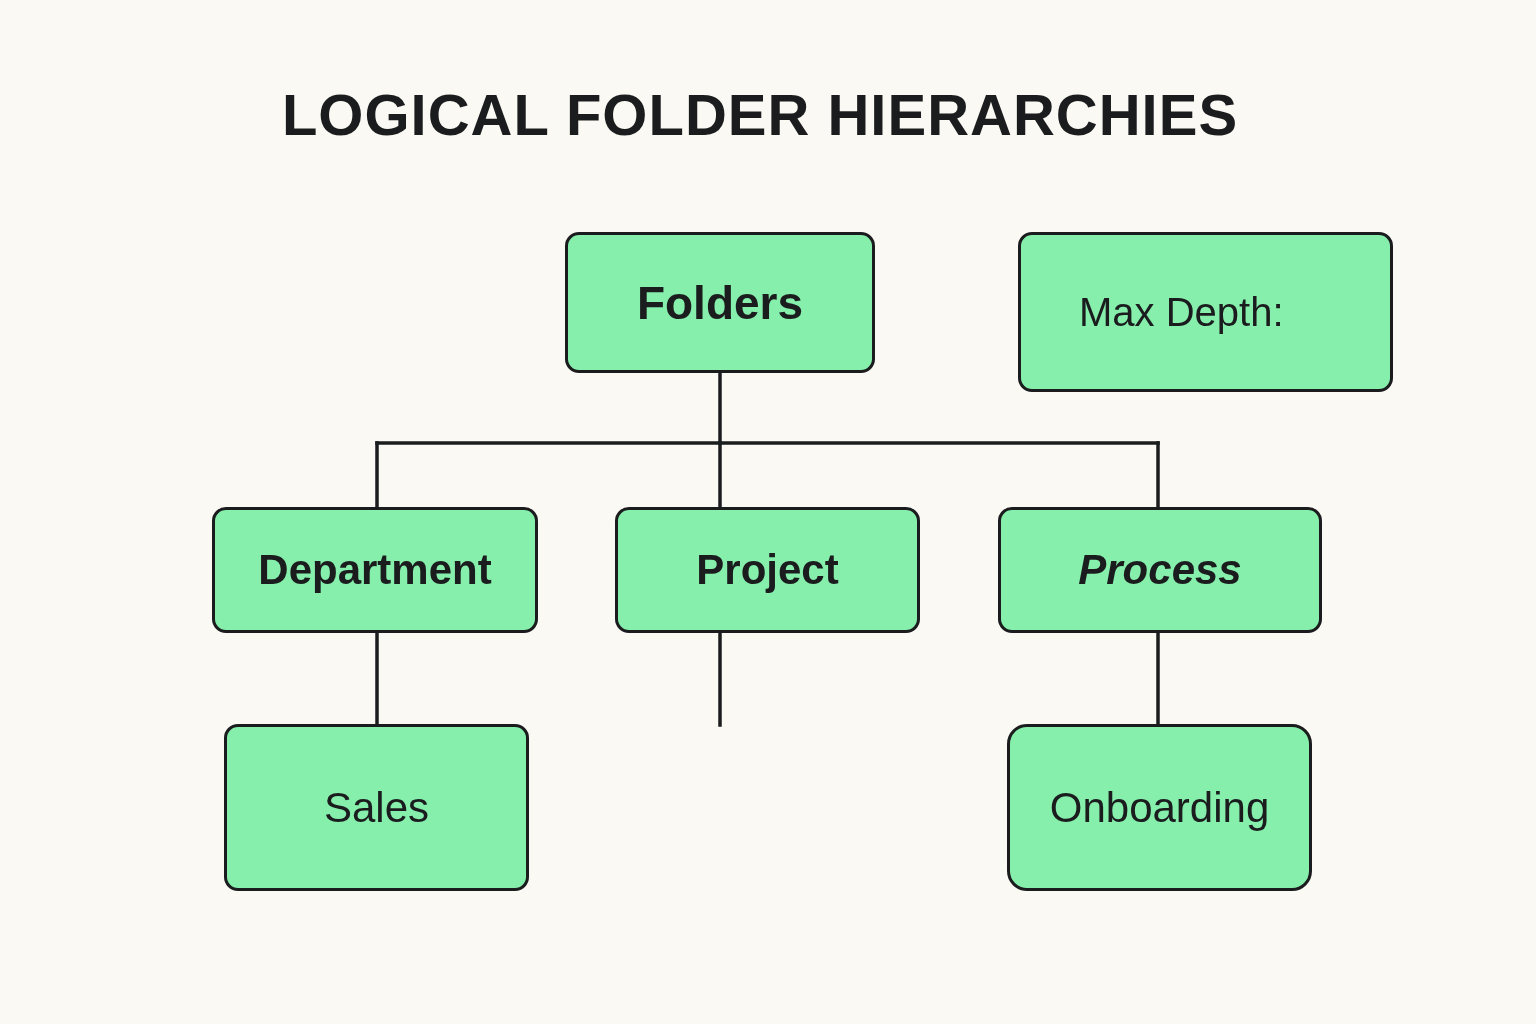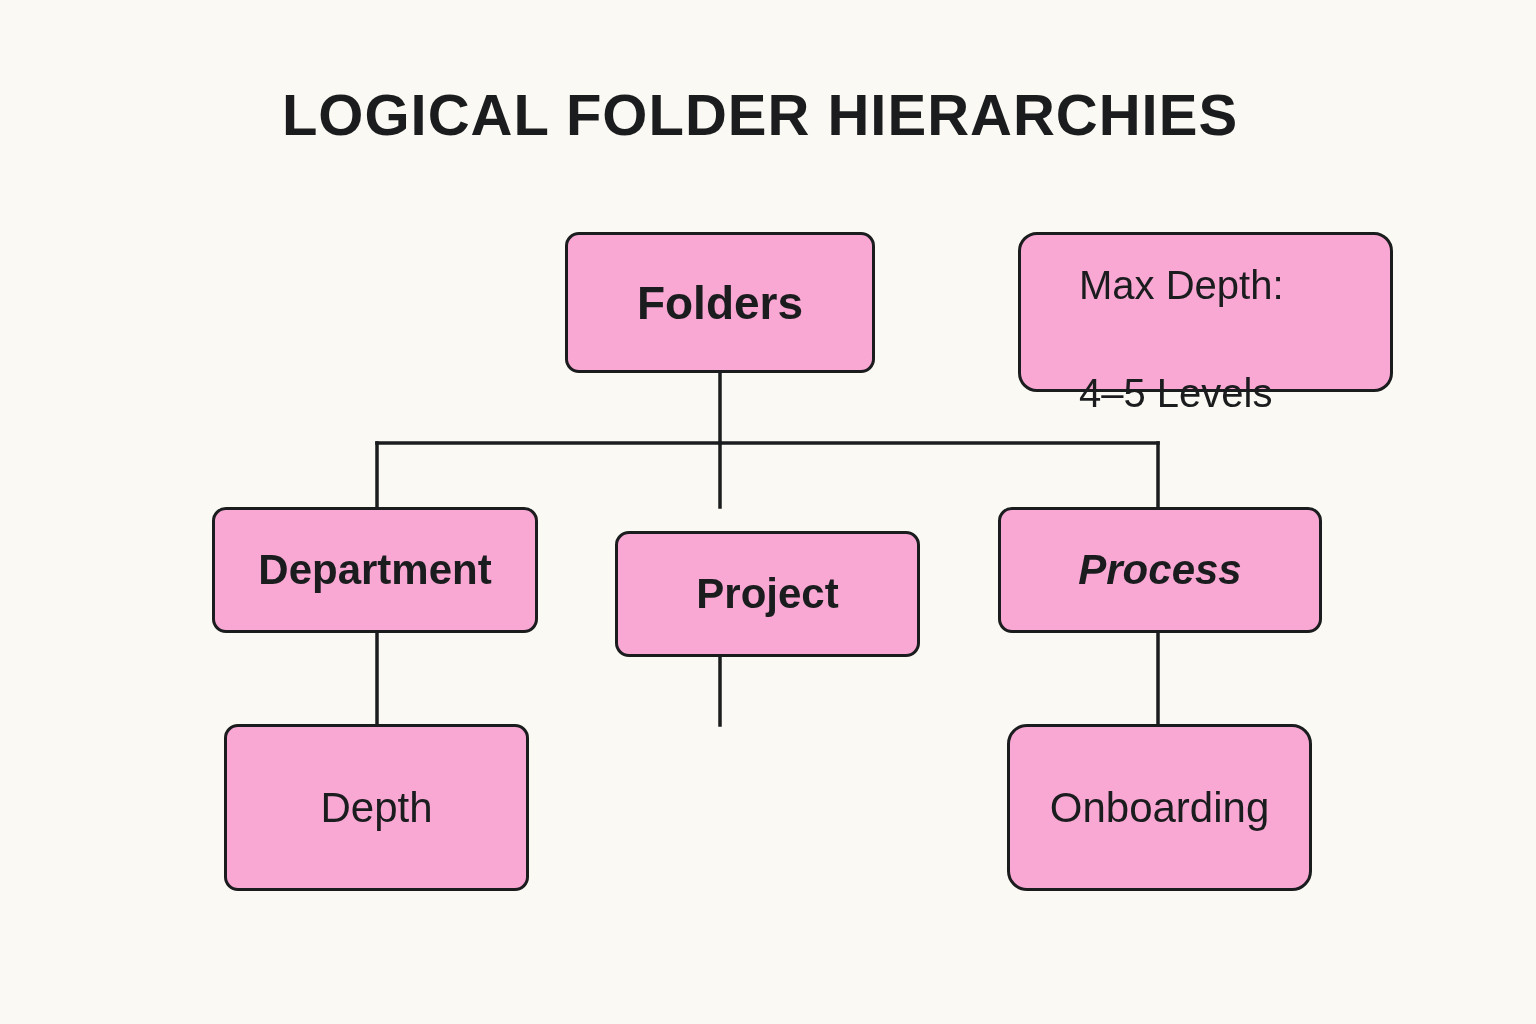--- a/index.html
+++ b/index.html
@@ -37,21 +37,21 @@
       top: 0;
       width: 1536px;
       height: 1024px;
       pointer-events: none;
     }
     .node {
       position: absolute;
       box-sizing: border-box;
       border: 3.5px solid #1a1c1e;
       border-radius: 14px;
-      background: #f9a8d4;
+      background: #86efac;
       display: flex;
       align-items: center;
       justify-content: center;
       text-align: center;
       color: #1a1c1e;
     }
     .node .label {
       display: block;
       white-space: pre-line;
     }
@@ -65,21 +65,20 @@
     }
     .node.leaf .label {
       font-size: 42px;
       font-weight: 400;
       line-height: 52px;
     }
     .node.note {
       justify-content: flex-start;
       padding-left: 58px;
       text-align: left;
-      border-radius: 19px;
     }
     .node.note .label {
       font-size: 40px;
       font-weight: 400;
       line-height: 54px;
     }
   </style>
 </head>
 <body>
 
@@ -104,38 +103,37 @@
     </g>
   </svg>
 
   <div class="node root" style="left:565px; top:232px; width:310px; height:141px;">
     <span class="label">Folders</span>
   </div>
 
   <div class="node note" style="left:1018px; top:232px; width:375px; height:160px;">
     <span class="label">
       <span>Max Depth:</span><br>
-      <span>4–5 Levels</span>
     </span>
   </div>
 
   <div class="node category" style="left:212px; top:507px; width:326px; height:126px;">
     <span class="label">Department</span>
   </div>
 
-  <div class="node category" style="left:615px; top:507px; width:305px; height:126px;margin-top:24px;">
+  <div class="node category" style="left:615px; top:507px; width:305px; height:126px;">
     <span class="label">Project</span>
   </div>
 
   <div class="node category" style="left:998px; top:507px; width:324px; height:126px;font-style:italic;">
     <span class="label">Process</span>
   </div>
 
   <div class="node leaf" style="left:224px; top:724px; width:305px; height:167px;">
-    <span class="label">Depth</span>
+    <span class="label">Sales</span>
   </div>
 
 
   <div class="node leaf" style="left:1007px; top:724px; width:305px; height:167px;border-radius:20px;">
     <span class="label">Onboarding</span>
   </div>
 
 </div>
 
 </body></html>

